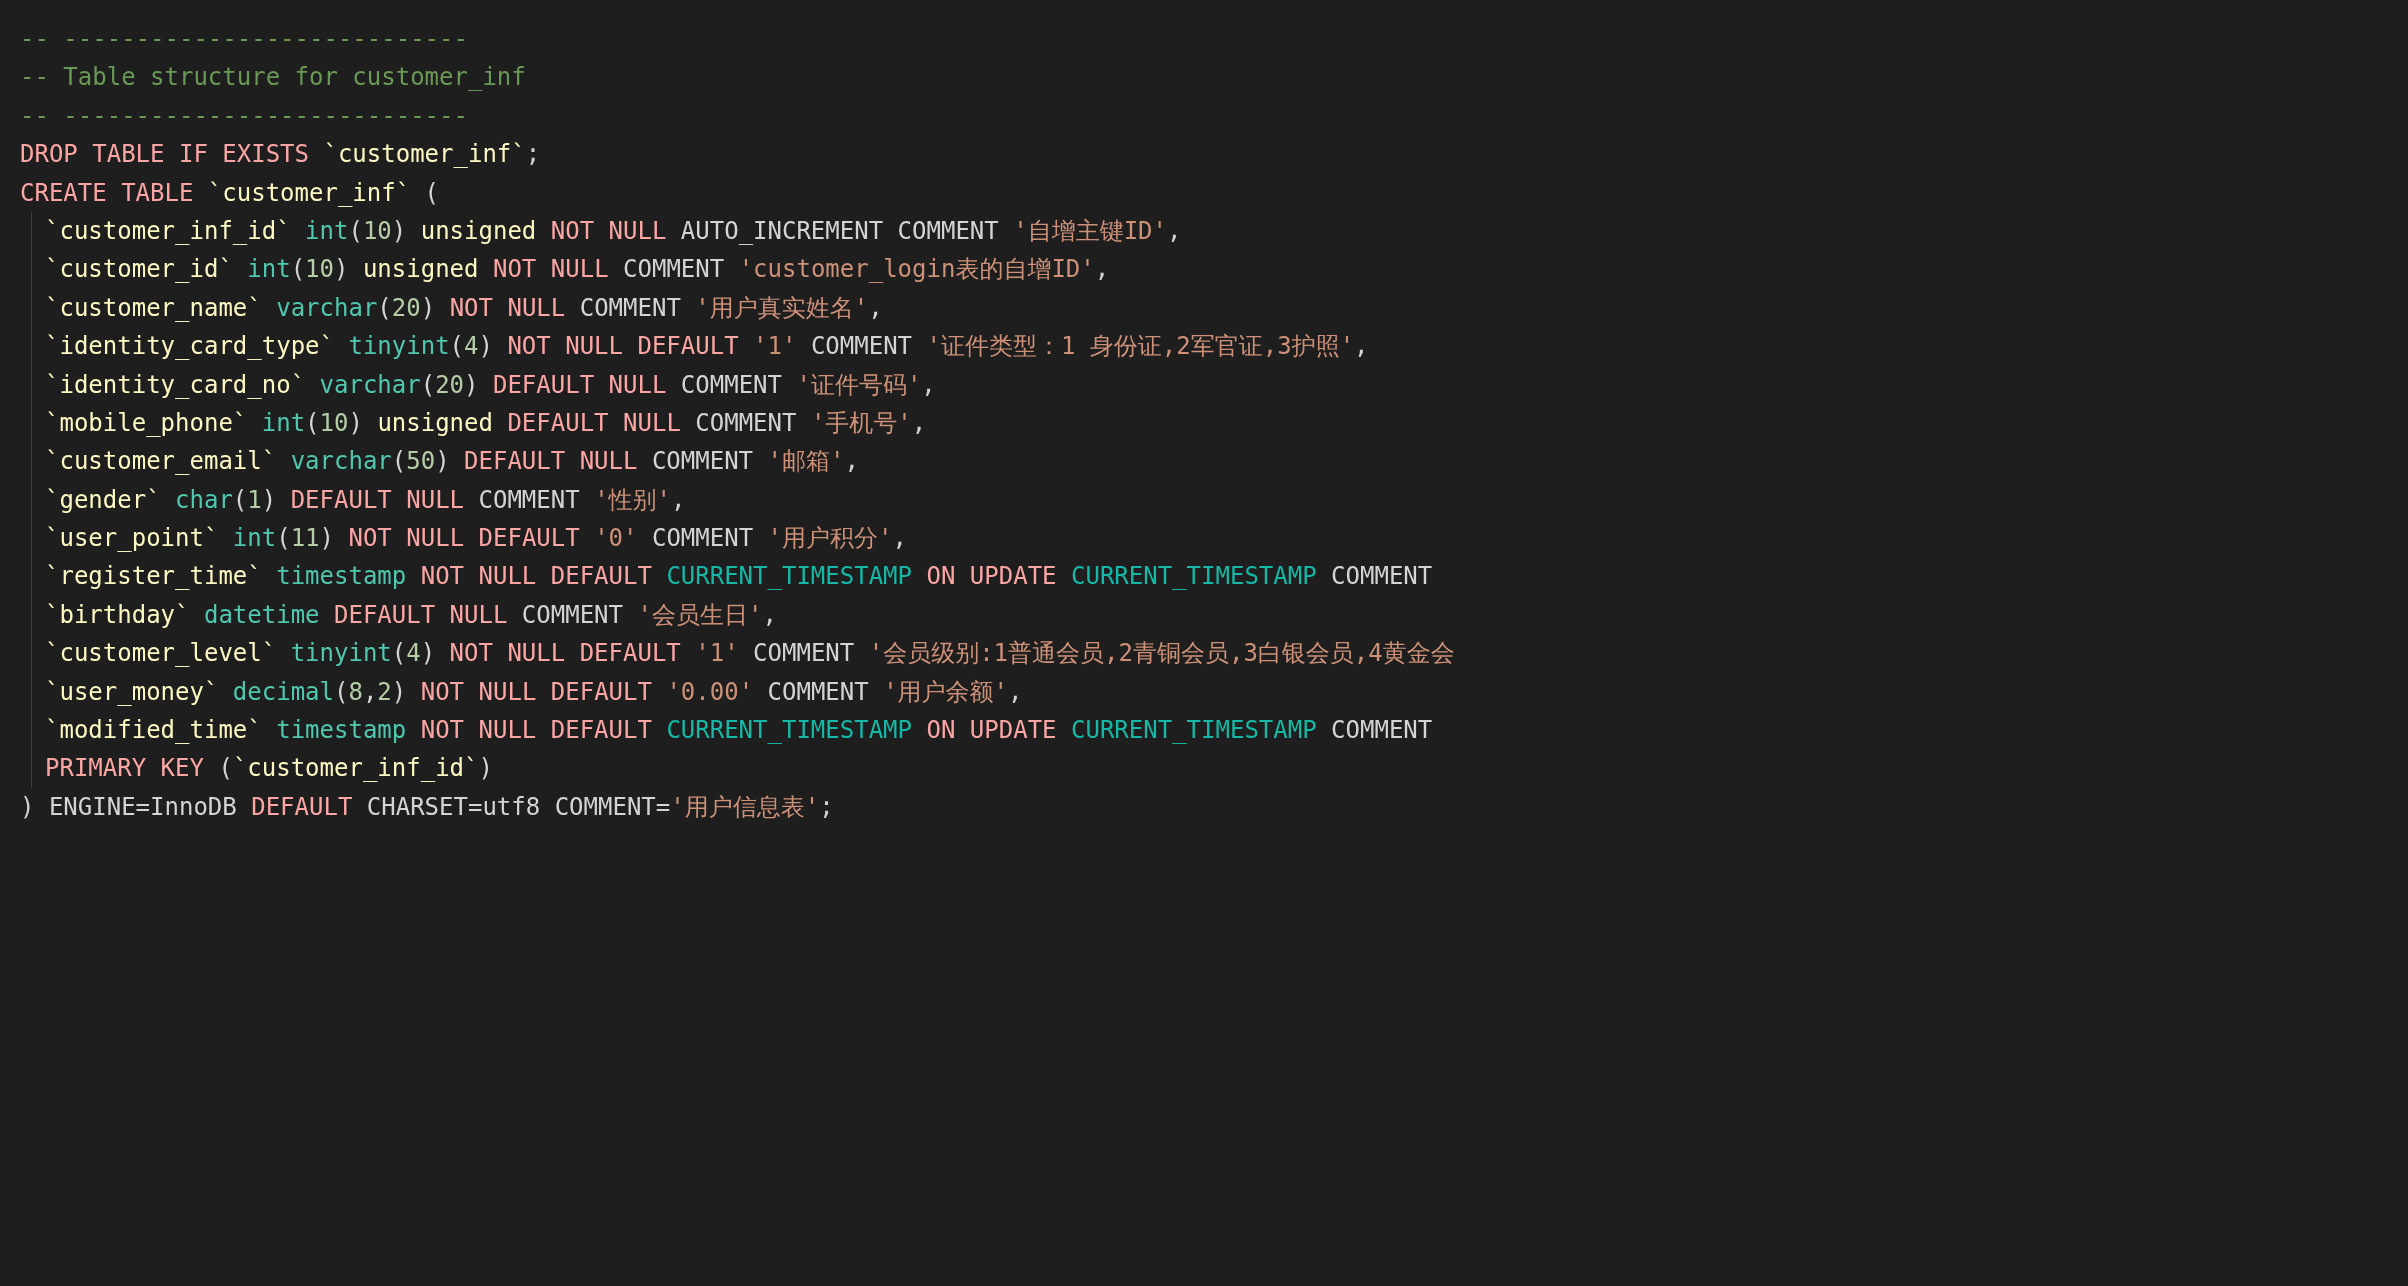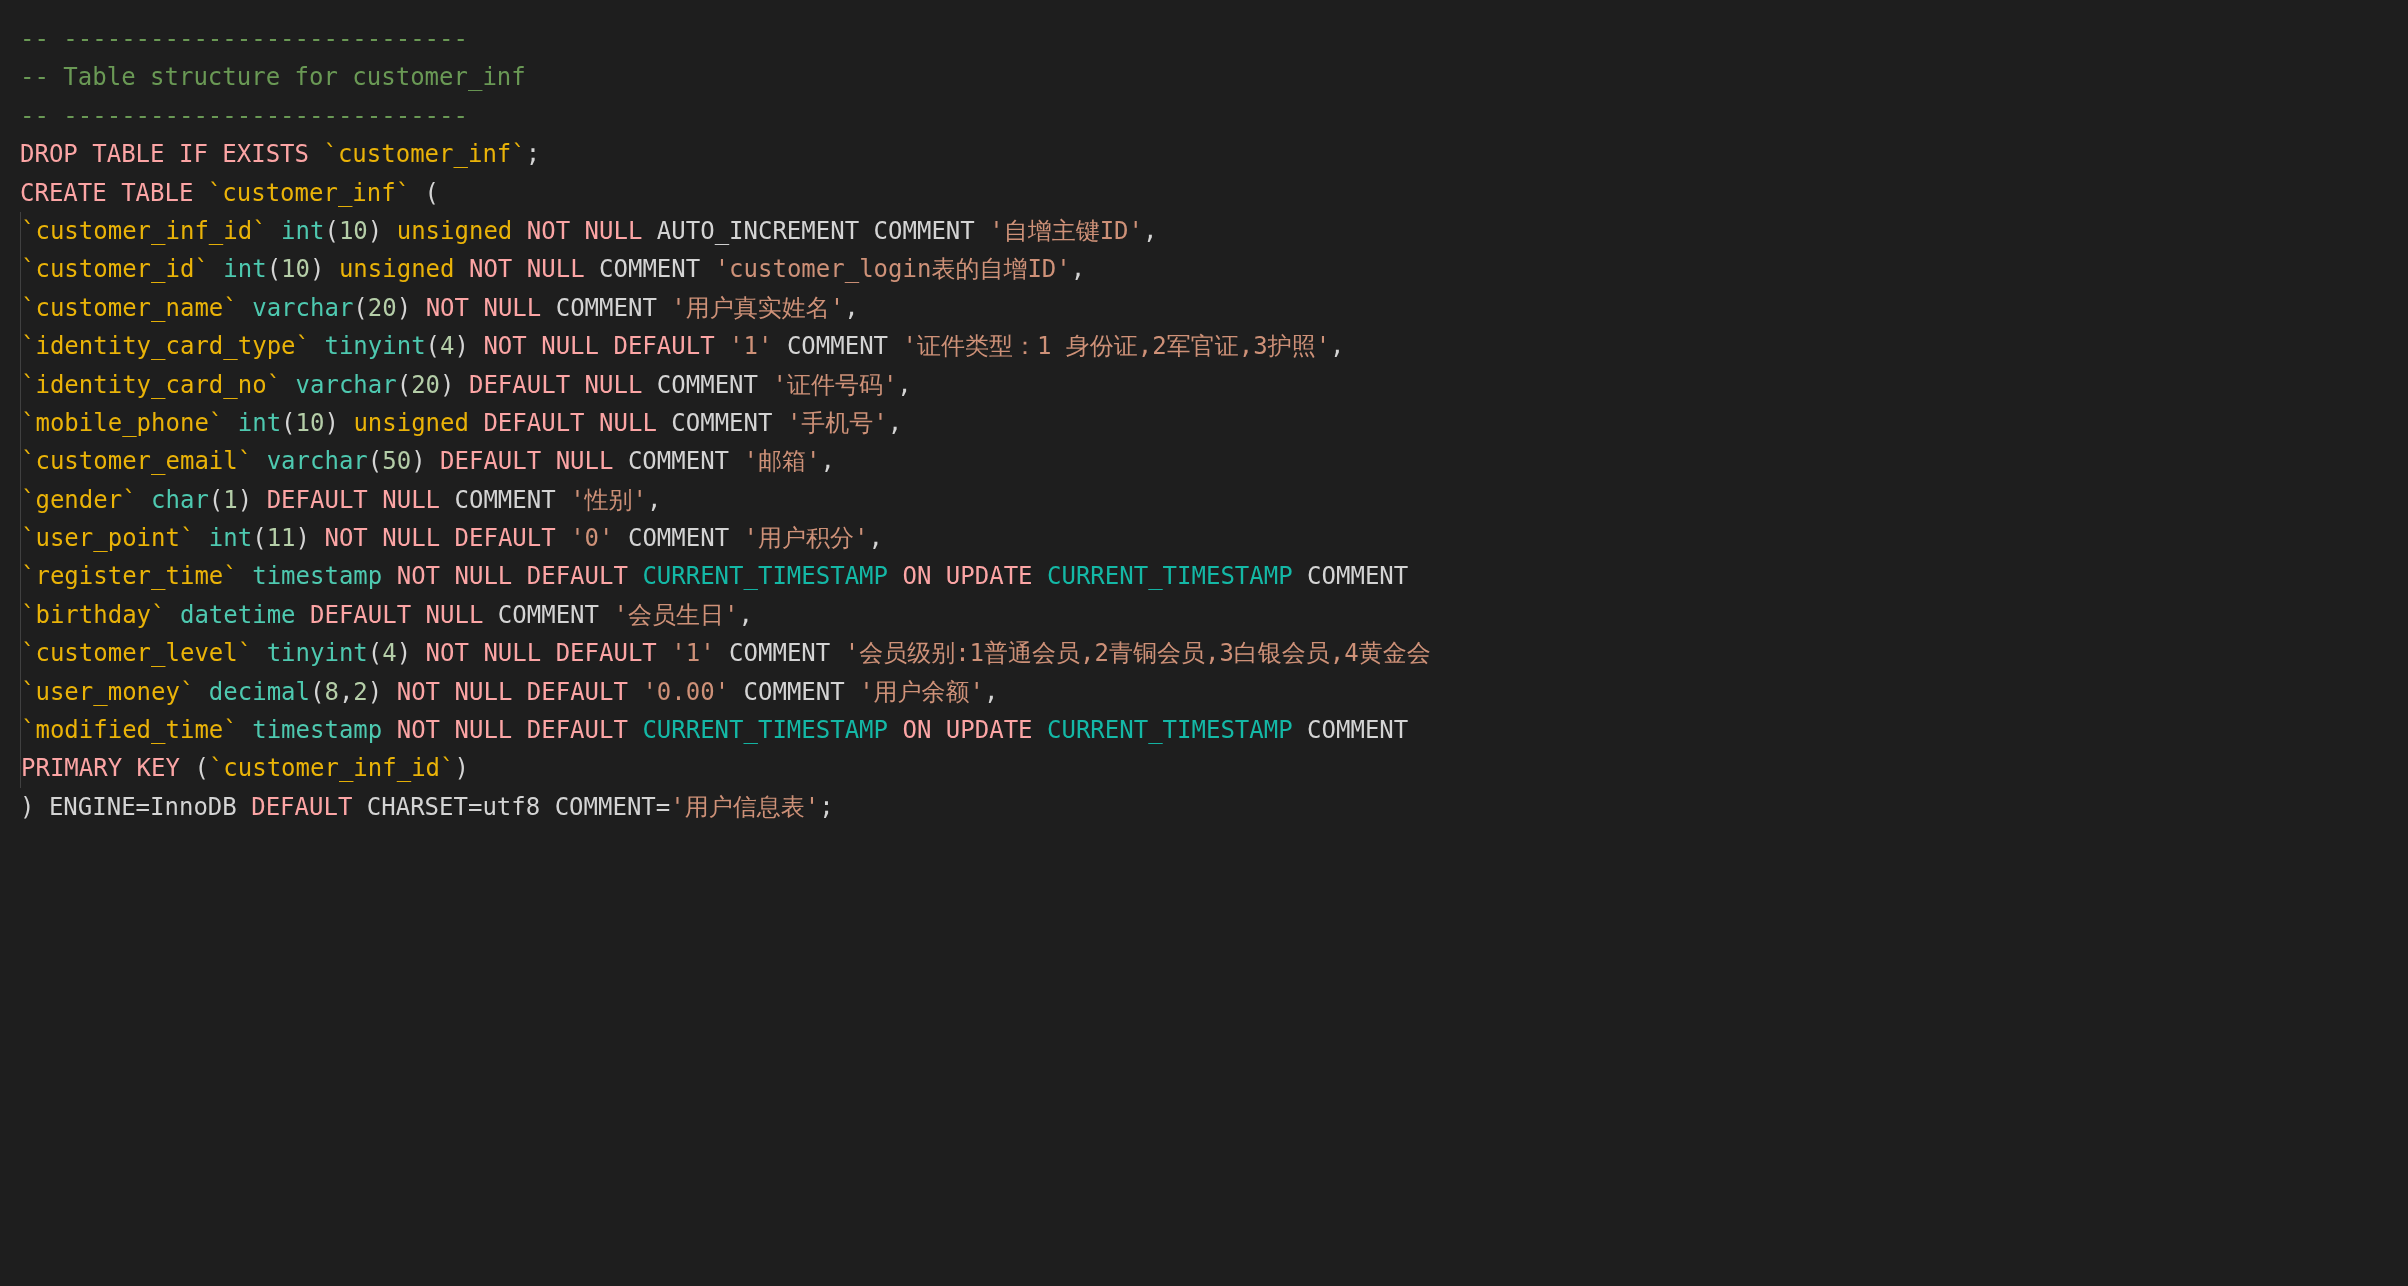--- a/index.html
+++ b/index.html
@@ -8,27 +8,29 @@
       background-color: #1e1e1e;
       font-family: 'Menlo', 'Monaco', 'Consolas', monospace;
       font-size: 24px;
       line-height: 1.6;
       color: #d4d4d4;
       white-space: pre;
       overflow-x: auto;
     }
     .comment { color: #6a9955; }
     .keyword { color: #fca5a5; }
-    .identifier { color: #eab308; }
+    .identifier { color: #fef9c3; }
     .type { color: #4ec9b0; }
     .function { color: #14b8a6; }
     .number { color: #b5cea8; }
     .string { color: #ce9178; }
     .indent-guide {
       border-left: 1px solid #404040;
+      padding-left: 13px;
+      margin-left: 11px;
     }
     .code-line { display: block; }
   </style>
 </head>
 <body><div><span class="code-line"><span class="comment">-- ----------------------------</span></span><span class="code-line"><span class="comment">-- Table structure for customer_inf</span></span><span class="code-line"><span class="comment">-- ----------------------------</span></span><span class="code-line"><span class="keyword">DROP</span> <span class="keyword">TABLE</span> <span class="keyword">IF</span> <span class="keyword">EXISTS</span> <span class="identifier">`customer_inf`</span>;</span><span class="code-line"><span class="keyword">CREATE</span> <span class="keyword">TABLE</span> <span class="identifier">`customer_inf`</span> (</span><span class="code-line indent-guide"><span class="identifier">`customer_inf_id`</span> <span class="type">int</span>(<span class="number">10</span>) <span class="identifier">unsigned</span> <span class="keyword">NOT</span> <span class="keyword">NULL</span> <span>AUTO_INCREMENT</span> <span>COMMENT</span> <span class="string">'自增主键ID'</span>,</span><span class="code-line indent-guide"><span class="identifier">`customer_id`</span> <span class="type">int</span>(<span class="number">10</span>) <span class="identifier">unsigned</span> <span class="keyword">NOT</span> <span class="keyword">NULL</span> <span>COMMENT</span> <span class="string">'customer_login表的自增ID'</span>,</span><span class="code-line indent-guide"><span class="identifier">`customer_name`</span> <span class="type">varchar</span>(<span class="number">20</span>) <span class="keyword">NOT</span> <span class="keyword">NULL</span> <span>COMMENT</span> <span class="string">'用户真实姓名'</span>,</span><span class="code-line indent-guide"><span class="identifier">`identity_card_type`</span> <span class="type">tinyint</span>(<span class="number">4</span>) <span class="keyword">NOT</span> <span class="keyword">NULL</span> <span class="keyword">DEFAULT</span> <span class="string">'1'</span> <span>COMMENT</span> <span class="string">'证件类型：1 身份证,2军官证,3护照'</span>,</span><span class="code-line indent-guide"><span class="identifier">`identity_card_no`</span> <span class="type">varchar</span>(<span class="number">20</span>) <span class="keyword">DEFAULT</span> <span class="keyword">NULL</span> <span>COMMENT</span> <span class="string">'证件号码'</span>,</span><span class="code-line indent-guide"><span class="identifier">`mobile_phone`</span> <span class="type">int</span>(<span class="number">10</span>) <span class="identifier">unsigned</span> <span class="keyword">DEFAULT</span> <span class="keyword">NULL</span> <span>COMMENT</span> <span class="string">'手机号'</span>,</span><span class="code-line indent-guide"><span class="identifier">`customer_email`</span> <span class="type">varchar</span>(<span class="number">50</span>) <span class="keyword">DEFAULT</span> <span class="keyword">NULL</span> <span>COMMENT</span> <span class="string">'邮箱'</span>,</span><span class="code-line indent-guide"><span class="identifier">`gender`</span> <span class="type">char</span>(<span class="number">1</span>) <span class="keyword">DEFAULT</span> <span class="keyword">NULL</span> <span>COMMENT</span> <span class="string">'性别'</span>,</span><span class="code-line indent-guide"><span class="identifier">`user_point`</span> <span class="type">int</span>(<span class="number">11</span>) <span class="keyword">NOT</span> <span class="keyword">NULL</span> <span class="keyword">DEFAULT</span> <span class="string">'0'</span> <span>COMMENT</span> <span class="string">'用户积分'</span>,</span><span class="code-line indent-guide"><span class="identifier">`register_time`</span> <span class="type">timestamp</span> <span class="keyword">NOT</span> <span class="keyword">NULL</span> <span class="keyword">DEFAULT</span> <span class="function">CURRENT_TIMESTAMP</span> <span class="keyword">ON</span> <span class="keyword">UPDATE</span> <span class="function">CURRENT_TIMESTAMP</span> <span>COMMENT</span> </span><span class="code-line indent-guide"><span class="identifier">`birthday`</span> <span class="type">datetime</span> <span class="keyword">DEFAULT</span> <span class="keyword">NULL</span> <span>COMMENT</span> <span class="string">'会员生日'</span>,</span><span class="code-line indent-guide"><span class="identifier">`customer_level`</span> <span class="type">tinyint</span>(<span class="number">4</span>) <span class="keyword">NOT</span> <span class="keyword">NULL</span> <span class="keyword">DEFAULT</span> <span class="string">'1'</span> <span>COMMENT</span> <span class="string">'会员级别:1普通会员,2青铜会员,3白银会员,4黄金会</span></span><span class="code-line indent-guide"><span class="identifier">`user_money`</span> <span class="type">decimal</span>(<span class="number">8</span>,<span class="number">2</span>) <span class="keyword">NOT</span> <span class="keyword">NULL</span> <span class="keyword">DEFAULT</span> <span class="string">'0.00'</span> <span>COMMENT</span> <span class="string">'用户余额'</span>,</span><span class="code-line indent-guide"><span class="identifier">`modified_time`</span> <span class="type">timestamp</span> <span class="keyword">NOT</span> <span class="keyword">NULL</span> <span class="keyword">DEFAULT</span> <span class="function">CURRENT_TIMESTAMP</span> <span class="keyword">ON</span> <span class="keyword">UPDATE</span> <span class="function">CURRENT_TIMESTAMP</span> <span>COMMENT</span> </span><span class="code-line indent-guide"><span class="keyword">PRIMARY</span> <span class="keyword">KEY</span> (<span class="identifier">`customer_inf_id`</span>)</span><span class="code-line">) <span>ENGINE=InnoDB</span> <span class="keyword">DEFAULT</span> <span>CHARSET=utf8</span> <span>COMMENT</span>=<span class="string">'用户信息表'</span>;</span></div>
 
 
 
 
 

